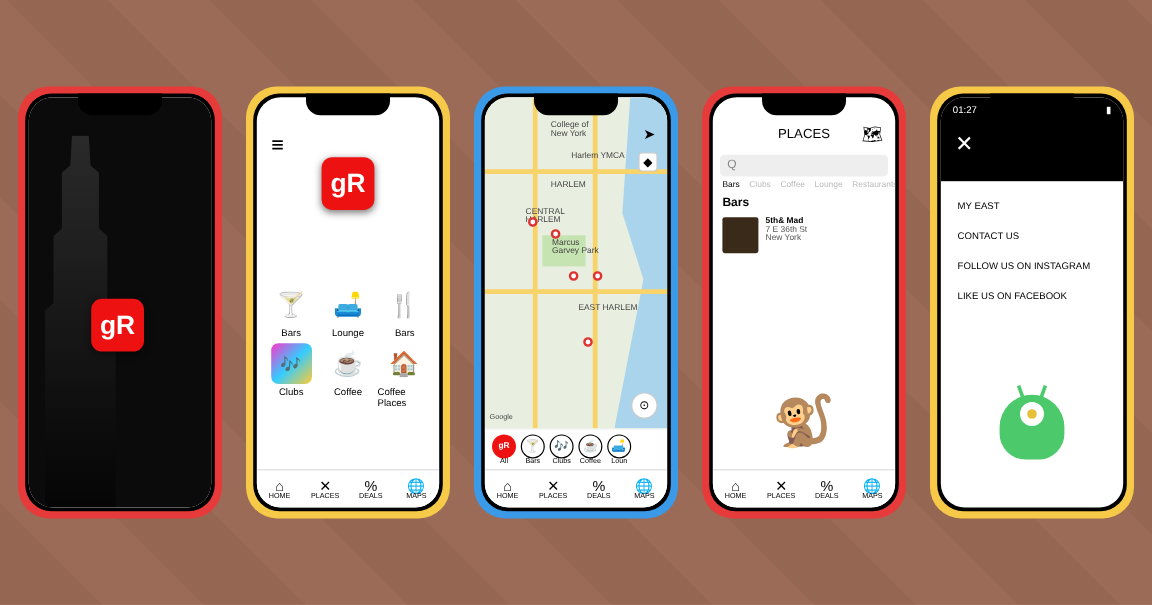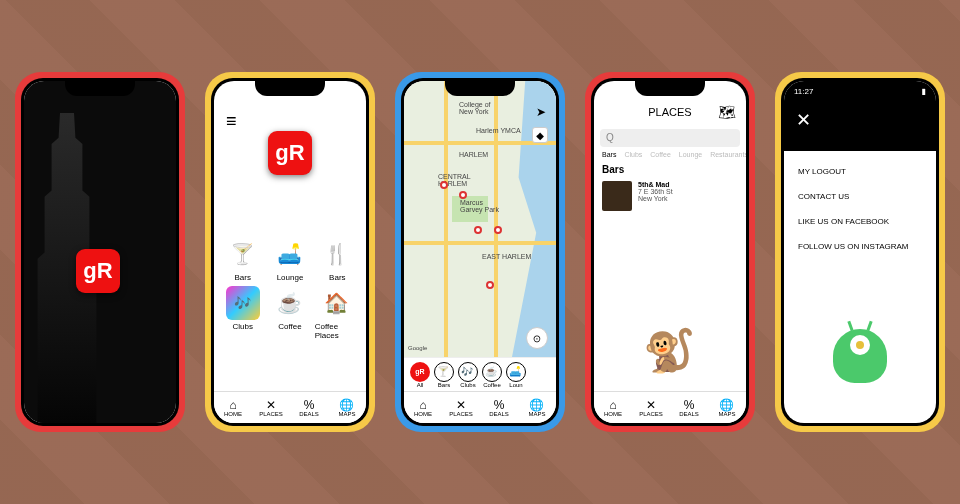--- a/index.html
+++ b/index.html
@@ -259,30 +259,30 @@
       </div>
     </div>
       </div>
   </div>
 
   <div class="phone c-yel">
     <div class="bezel">
         <div class="screen p5">
       <div class="p5top">
         <div class="p5stat">
-              <span>11:27</span>
+              <span>01:27</span>
               <span>▮</span>
             </div>
         <div class="xbtn">✕</div>
       </div>
       <div class="menu">
-        <div>MY LOGOUT</div>
+        <div>MY EAST</div>
         <div>CONTACT US</div>
+        <div>FOLLOW US ON INSTAGRAM</div>
         <div>LIKE US ON FACEBOOK</div>
-        <div>FOLLOW US ON INSTAGRAM</div>
       </div>
       <div class="alien">
         <div class="ant l"></div>
             <div class="ant r"></div>
         <div class="body"></div>
             <div class="eye"></div>
             <div class="pupil"></div>
       </div>
     </div>
       </div>

